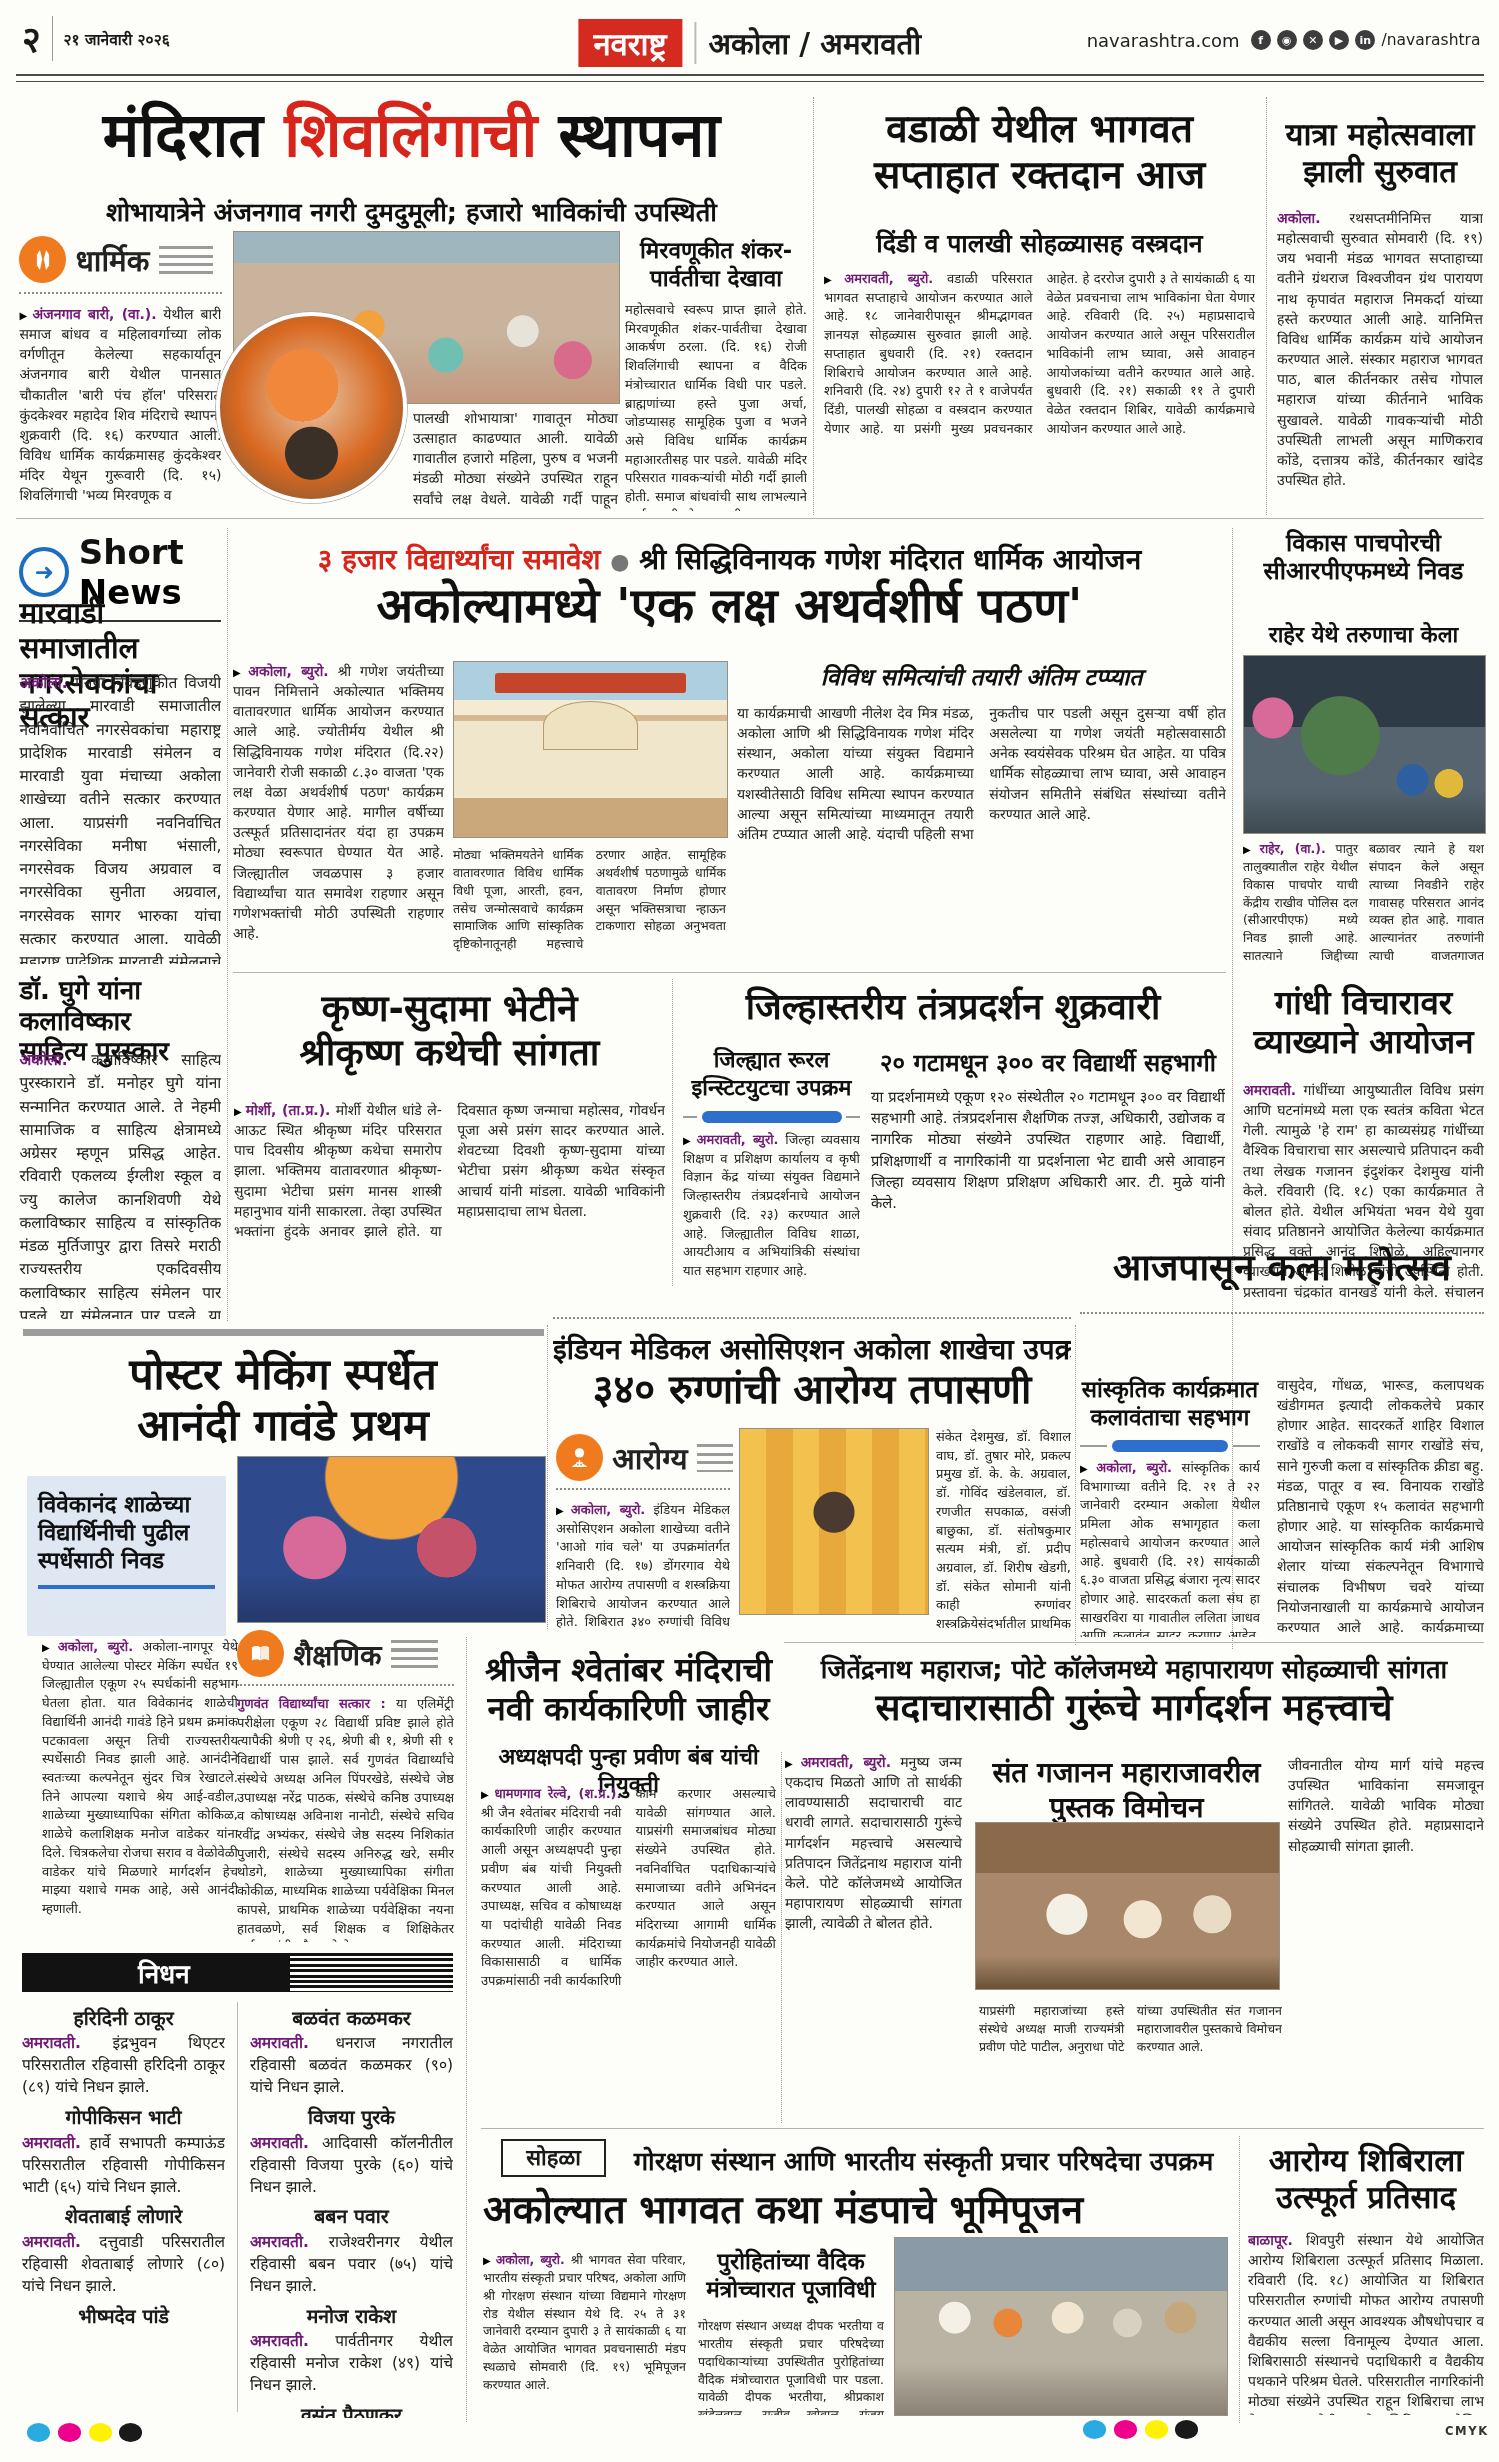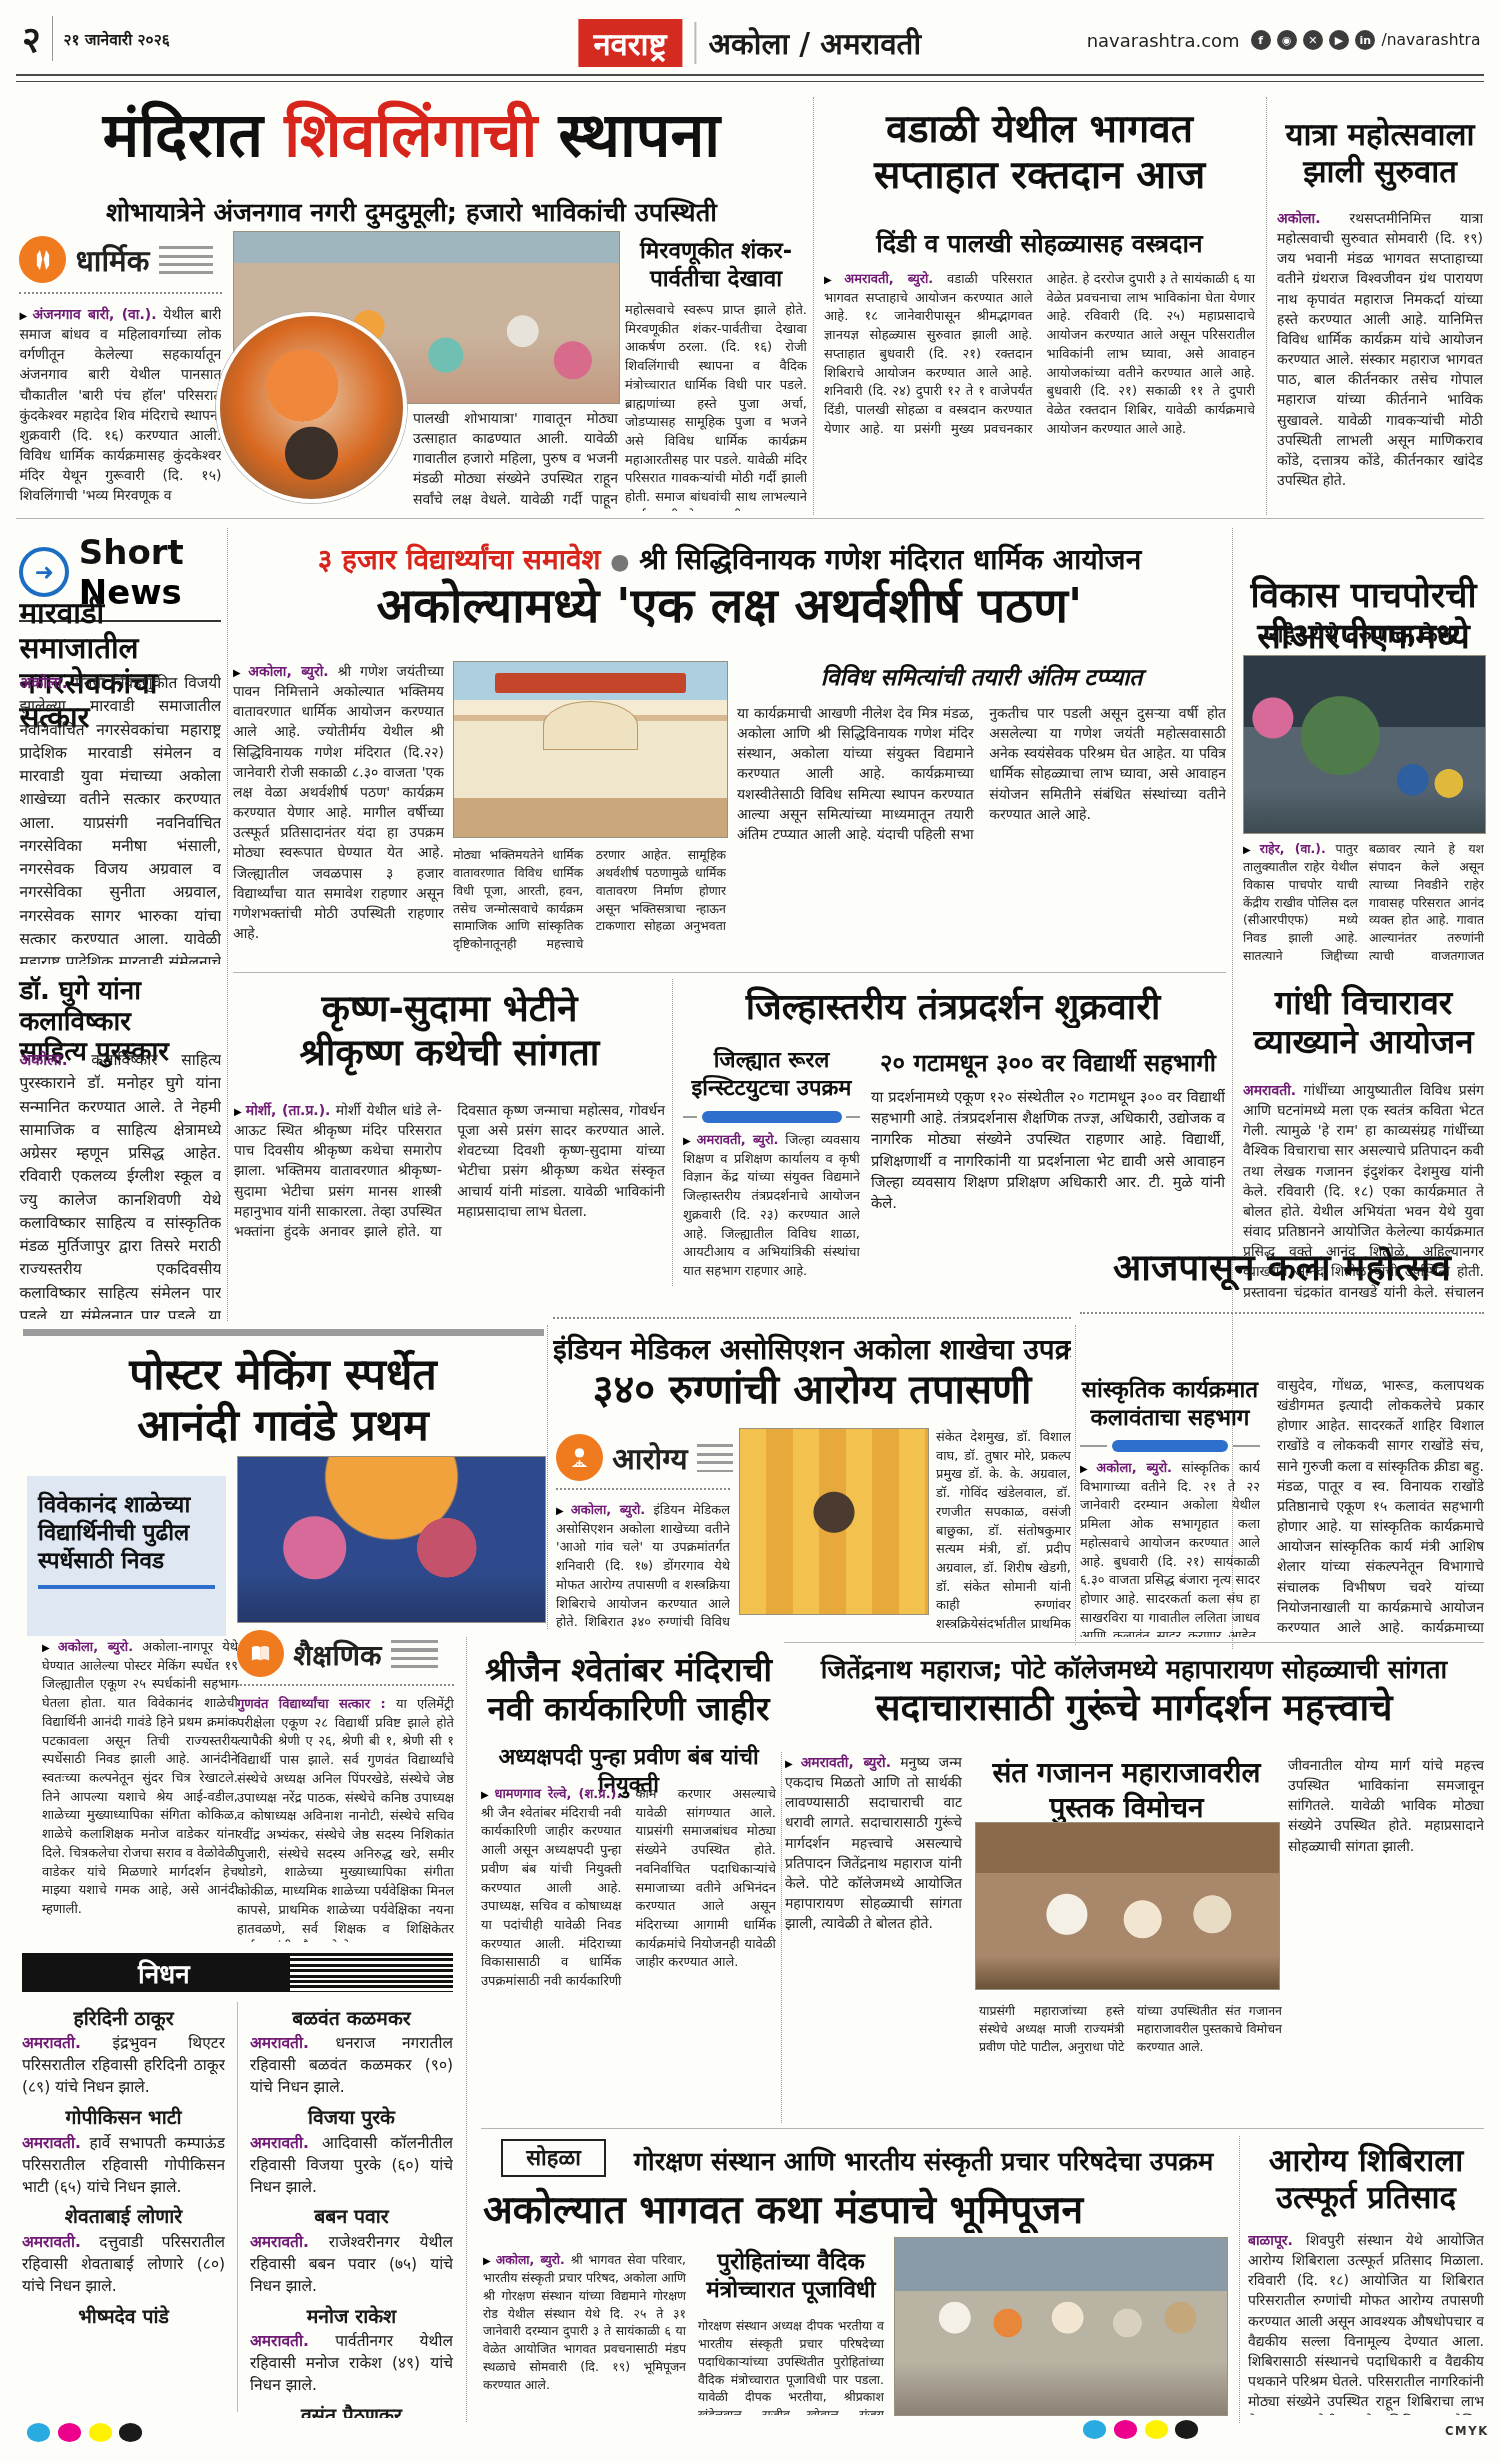--- a/index.html
+++ b/index.html
@@ -199,21 +199,21 @@
       <span>मोठ्या भक्तिमयतेने धार्मिक वातावरणात विविध धार्मिक विधी पूजा, आरती, हवन, तसेच जन्मोत्सवाचे कार्यक्रम सामाजिक आणि सांस्कृतिक दृष्टिकोनातूनही महत्त्वाचे ठरणार आहेत.</span> <span>सामूहिक अथर्वशीर्ष पठणामुळे धार्मिक वातावरण निर्माण होणार असून भक्तिसत्राचा न्हाऊन टाकणारा सोहळा अनुभवता येणार आहे, असे आवाहन करण्यात आले आहे.</span>
     </p>
 
     <div class="abs sub" style="left:737px;top:663px;width:489px;font-size:23px;font-style:italic;">विविध समित्यांची तयारी अंतिम टप्प्यात</div>
     <p class="abs b" style="left:737px;top:703px;width:489px;height:262px;margin:0;column-count:2;column-gap:15.5px;">
       <span>या कार्यक्रमाची आखणी नीलेश देव मित्र मंडळ, अकोला आणि श्री सिद्धिविनायक गणेश मंदिर संस्थान, अकोला यांच्या संयुक्त विद्यमाने करण्यात आली आहे. कार्यक्रमाच्या यशस्वीतेसाठी विविध समित्या स्थापन करण्यात आल्या असून समित्यांच्या माध्यमातून तयारी अंतिम टप्प्यात आली आहे. यंदाची पहिली सभा नुकतीच पार पडली असून दुसऱ्या वर्षी होत असलेल्या या गणेश जयंती महोत्सवासाठी अनेक स्वयंसेवक परिश्रम घेत आहेत. या पवित्र धार्मिक सोहळ्याचा लाभ घ्यावा, असे आवाहन संयोजन समितीने संबंधित संस्थांच्या वतीने करण्यात आले आहे.</span>
     </p>
   </div>
 
   <div>
-    <div class="abs h" style="left:1243px;top:529px;width:241px;font-size:35px;margin-top:46px;">
+    <div class="abs h" style="left:1243px;top:529px;width:241px;font-size:24px;">
       <div>विकास पाचपोरची</div>
         <div>सीआरपीएफमध्ये निवड</div>
     </div>
     <div class="abs sub" style="left:1243px;top:621px;width:241px;font-size:22px;">राहेर येथे तरुणाचा केला सत्कार</div>
     <div class="abs photo" style="left:1243px;top:655px;width:241px;height:177px;background:
       radial-gradient(circle at 12% 35%, #d86a9a 0 20px, transparent 21px),
       radial-gradient(circle at 40% 45%, #4f7a4a 0 39px, transparent 40px),
       radial-gradient(circle at 70% 70%, #2e5fa0 0 15.5px, transparent 16.3px),
       radial-gradient(circle at 85% 72%, #e0b83c 0 14px, transparent 14.7px),
       linear-gradient(180deg,#2e3a46 0 40%,#55646f 40% 75%,#3d4a50 100%);"></div>

